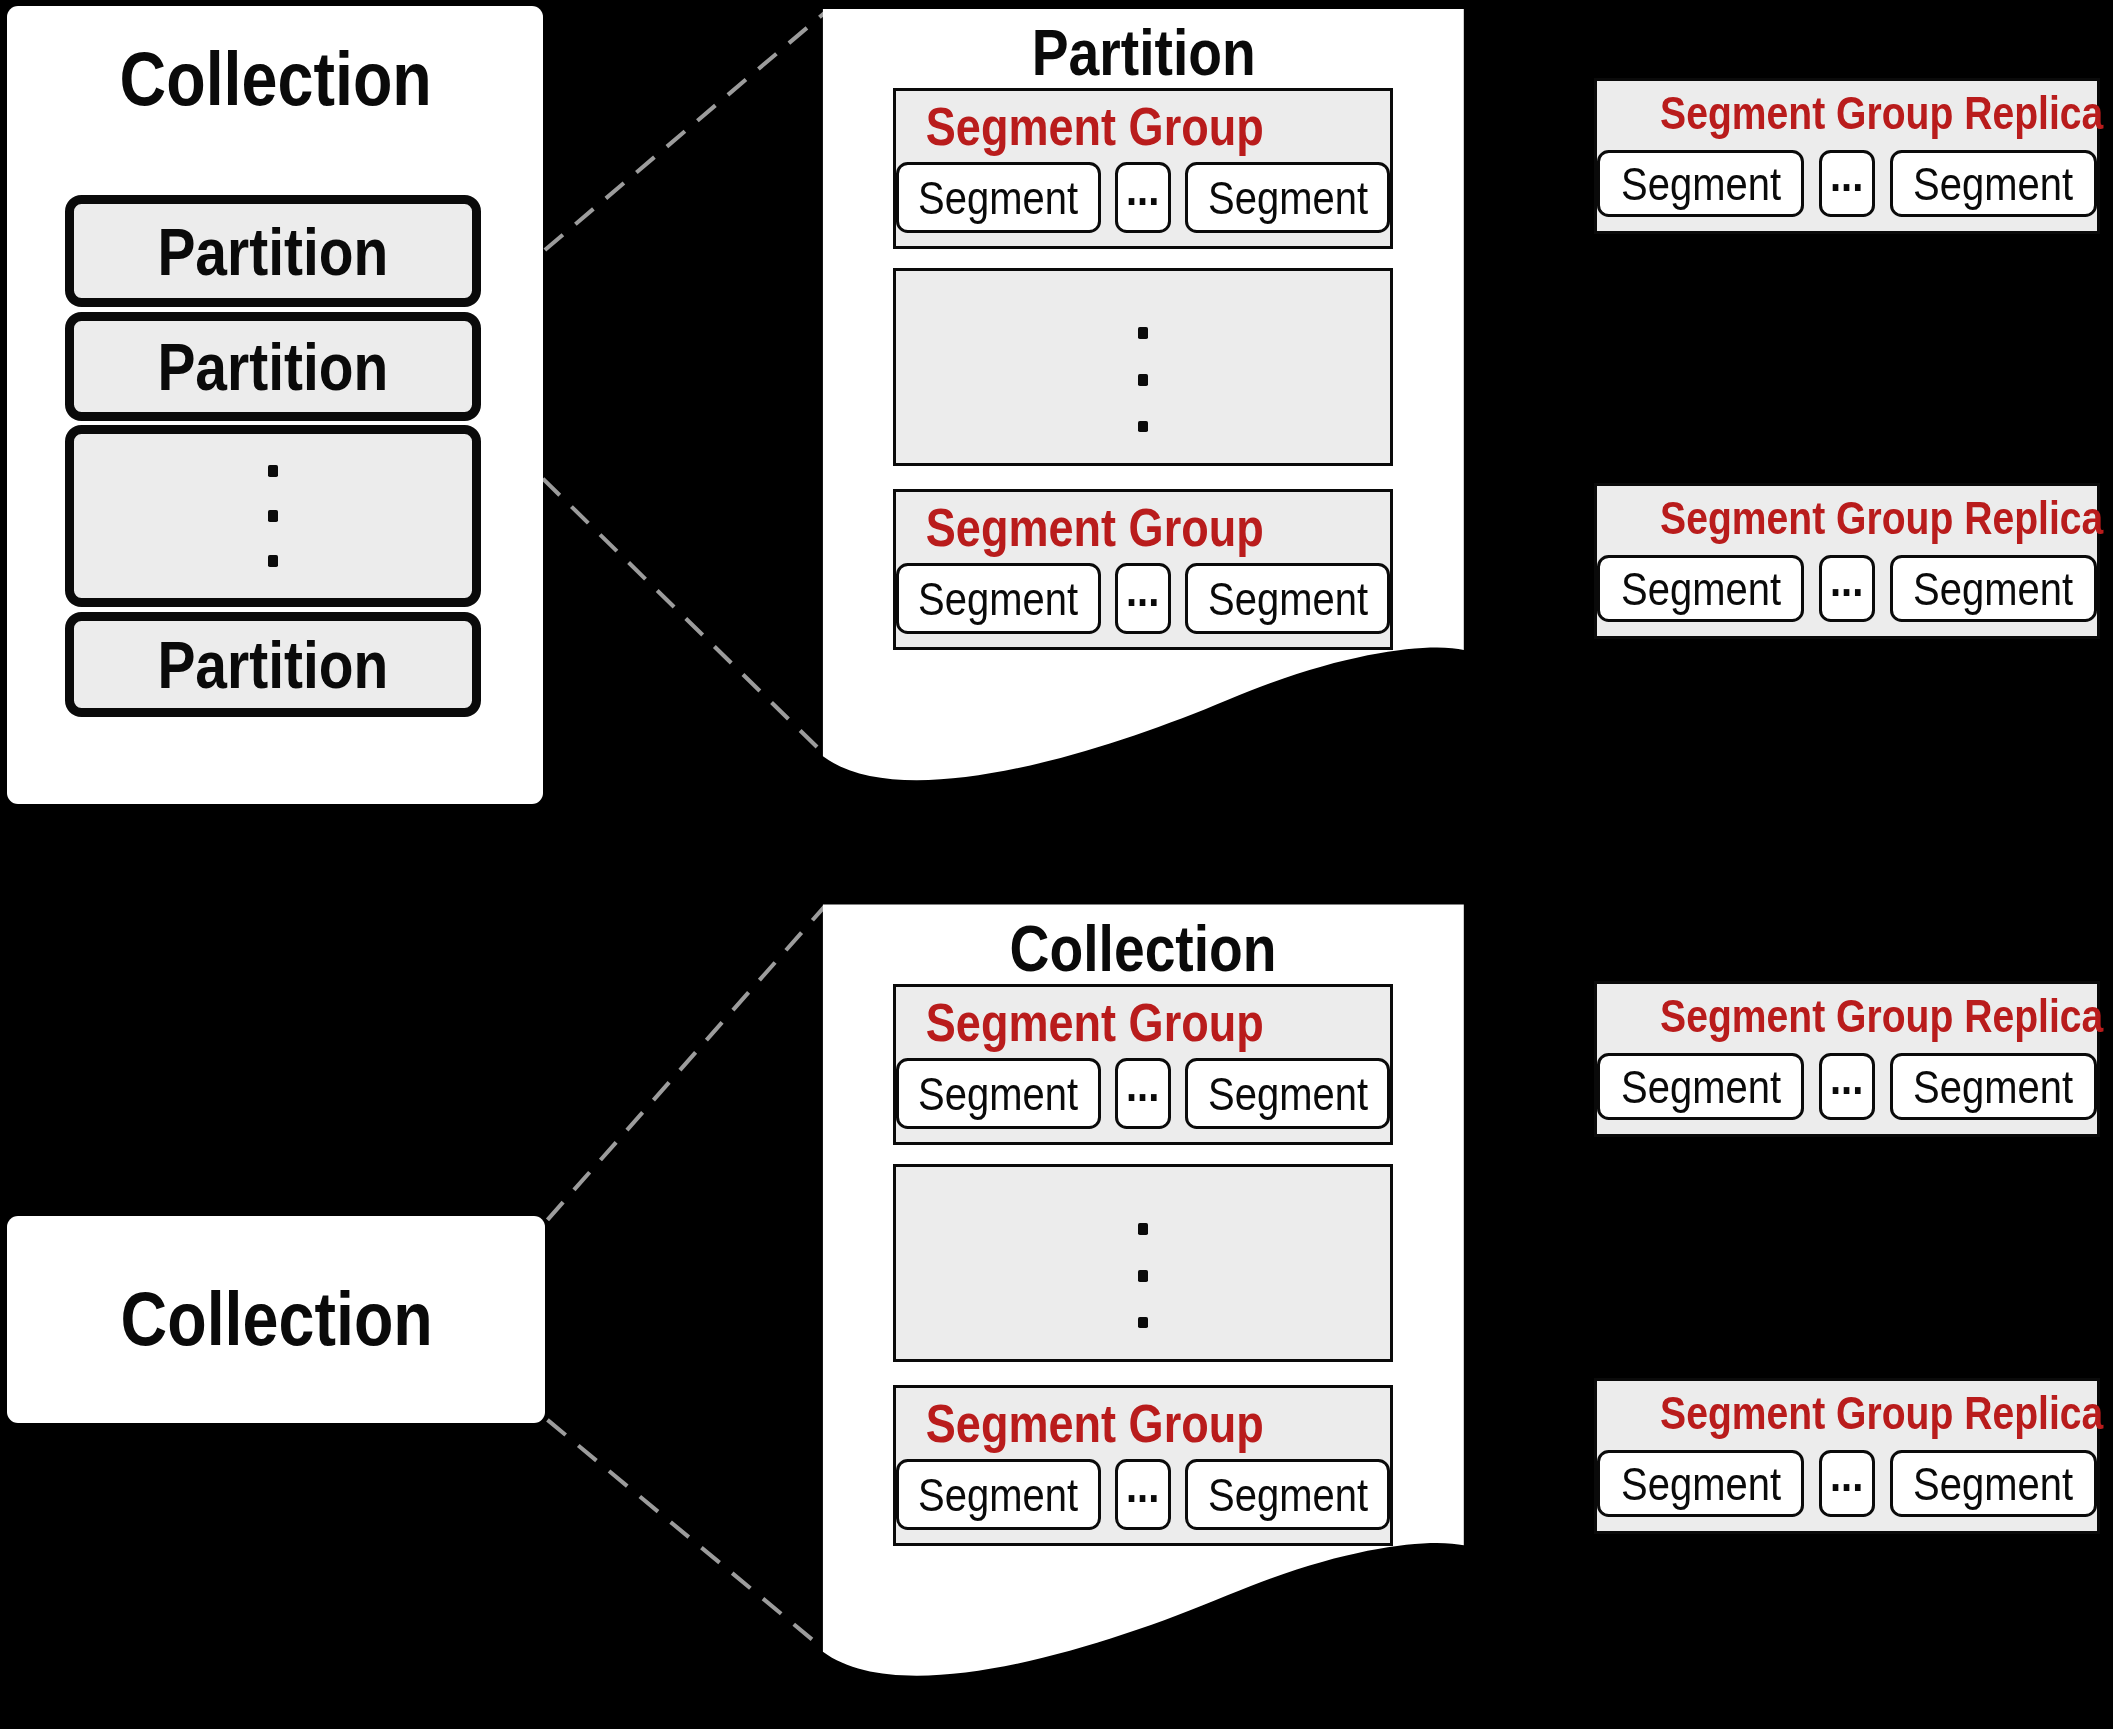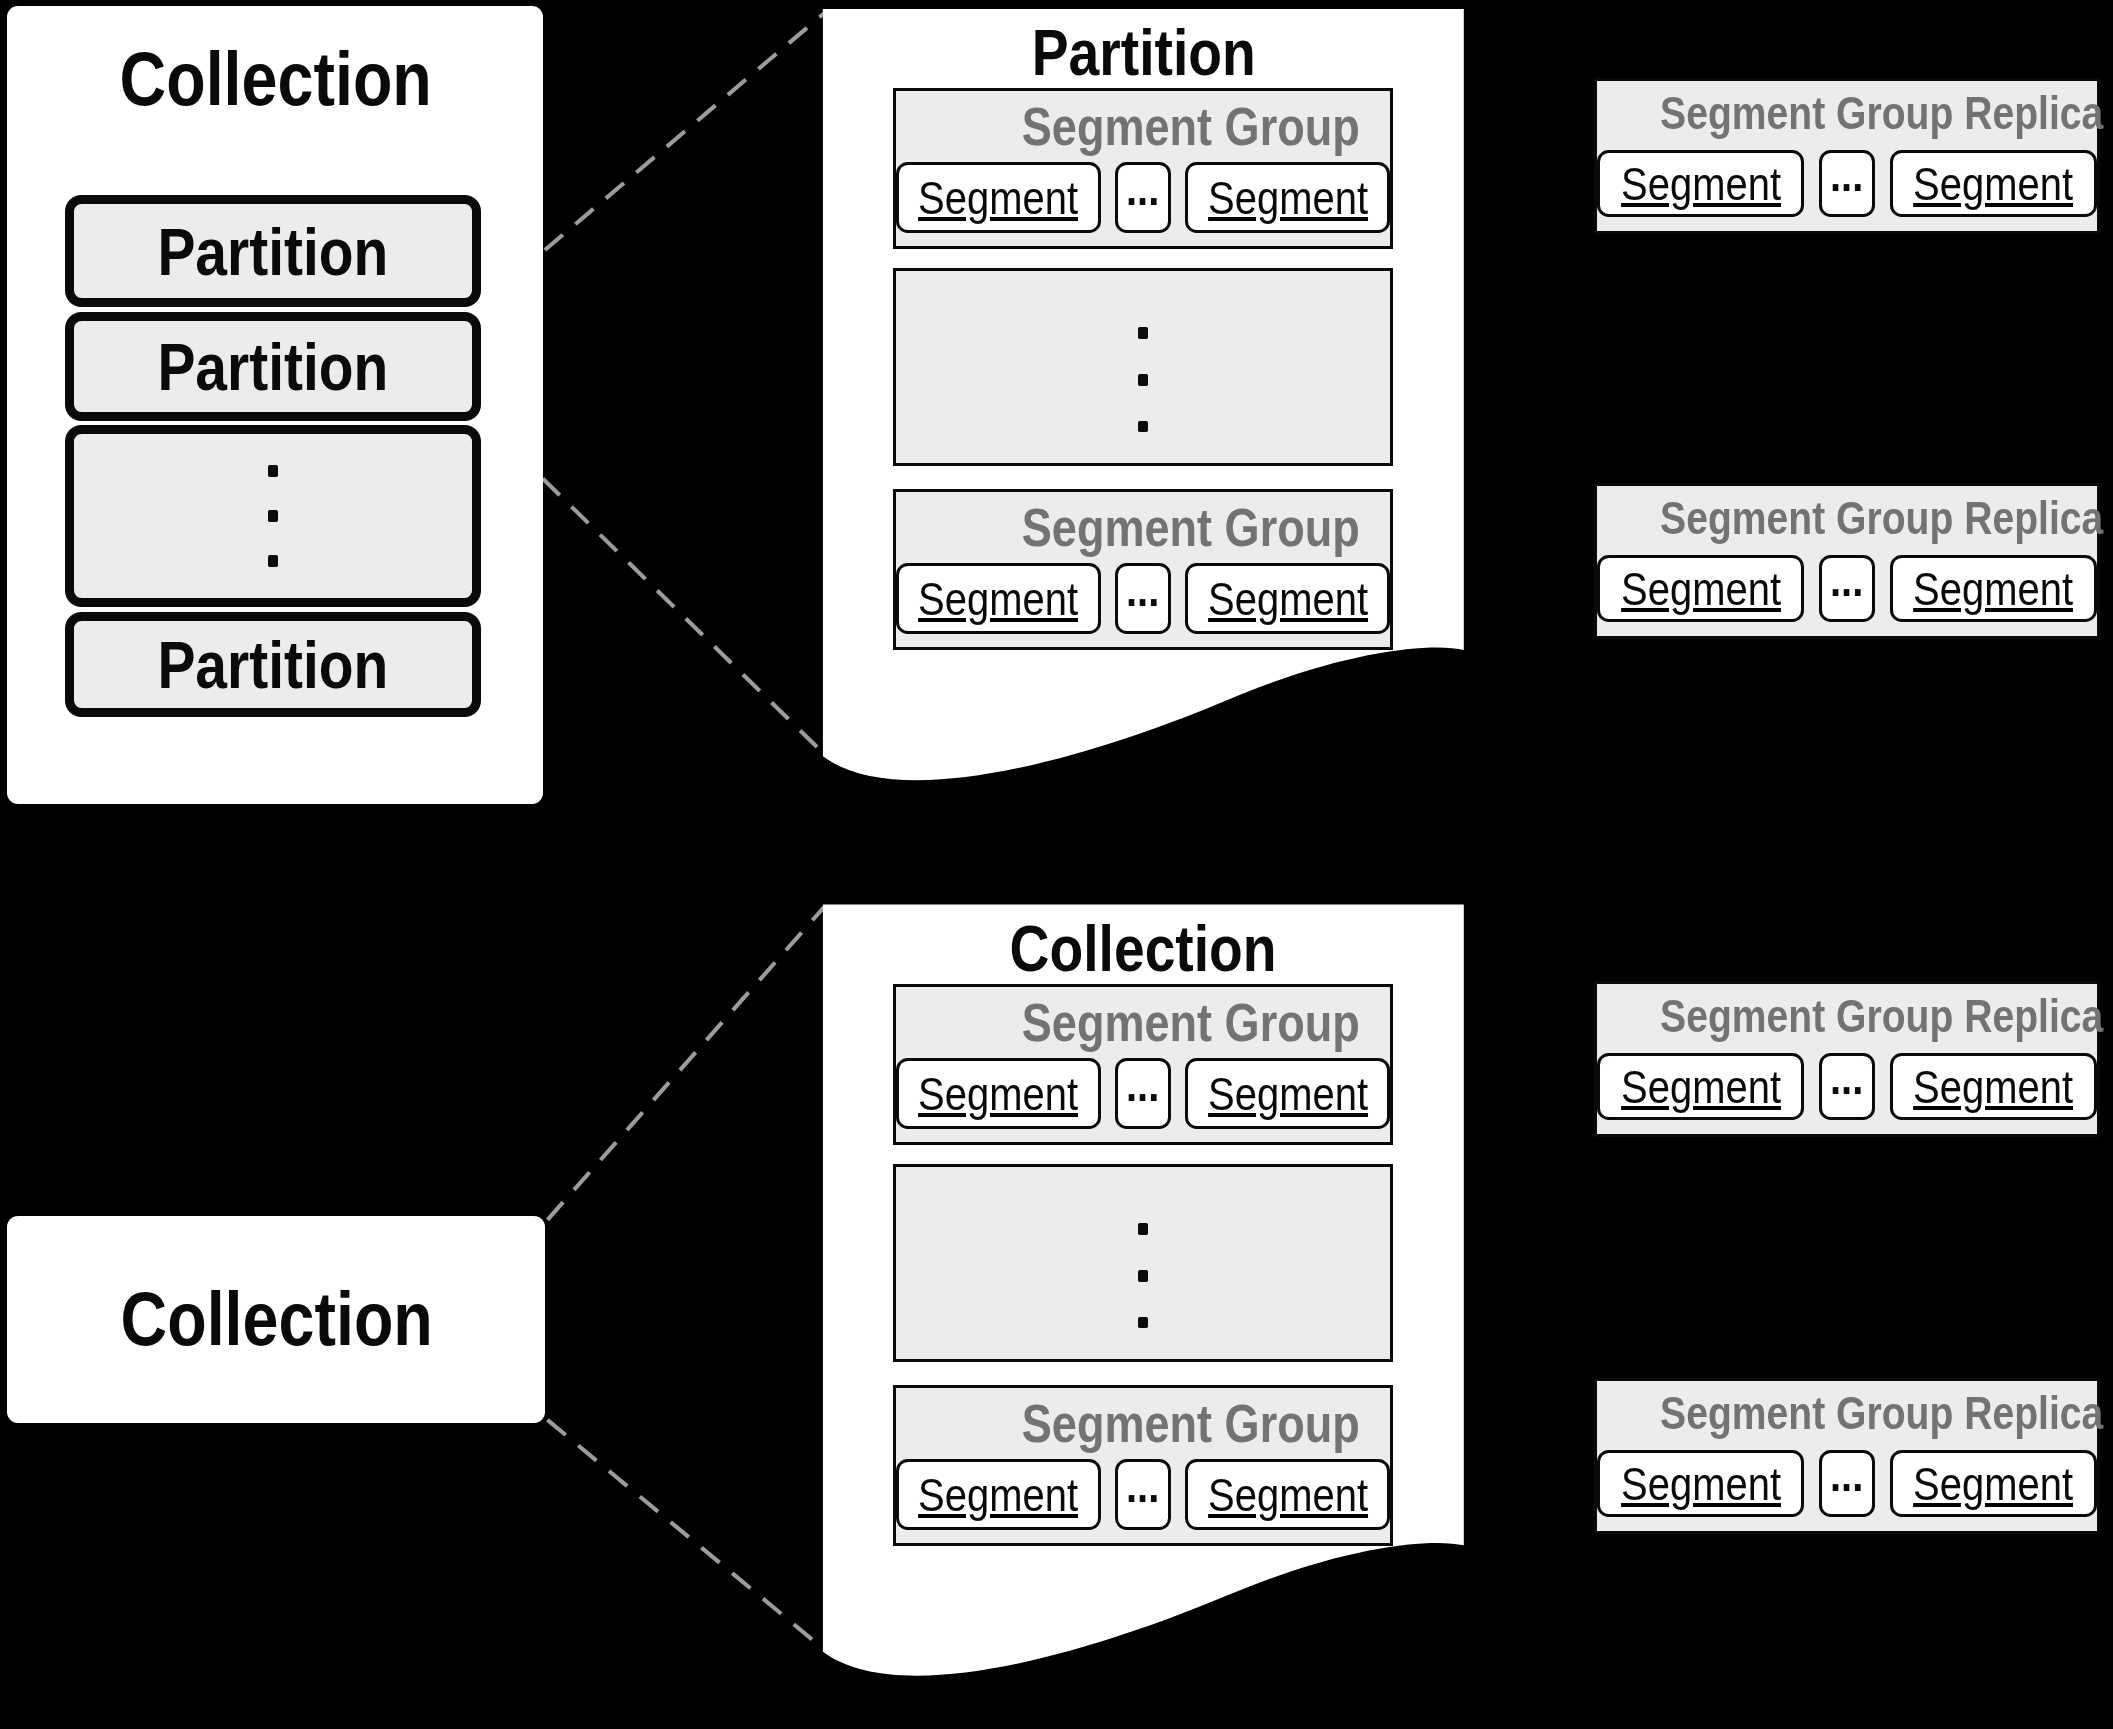--- a/index.html
+++ b/index.html
@@ -13,29 +13,29 @@
   .cond{display:inline-block;transform:scaleX(0.85);transform-origin:50% 50%;white-space:nowrap;}
 
   .prow{position:absolute;background:#ececec;border:9px solid #0a0a0a;border-radius:16.4px;
         display:flex;align-items:center;justify-content:center;box-sizing:border-box;z-index:2;}
   .prow-label{font-weight:bold;font-size:67px;color:#0a0a0a;line-height:1;}
 
   .doc-title{position:absolute;text-align:center;font-weight:bold;font-size:65px;
              color:#0a0a0a;line-height:1;z-index:2;}
 
   .sgbox{position:absolute;background:#ececec;border:3.6px solid #0a0a0a;box-sizing:border-box;z-index:2;}
-  .sg-title{position:absolute;left:0;right:0;top:9px;text-align:right;font-weight:bold;
-            font-size:53px;color:#737373;line-height:1;}
+  .sg-title{position:absolute;left:0;right:0;top:9px;text-align:left;font-weight:bold;
+            font-size:53px;color:#b91c1c;line-height:1;}
   .rep-title{font-size:46px;top:9px;margin-left:24px;}
   .sg-row{position:absolute;left:0;right:0;display:flex;justify-content:center;align-items:stretch;gap:14.5px;}
   .row-doc{top:71px;height:71px;}
   .row-rep{top:69px;height:67px;}
   .segchip{background:#fff;border:3.6px solid #0a0a0a;border-radius:11.8px;box-sizing:border-box;
            display:flex;align-items:center;justify-content:center;}
-  .seg-wide{width:227px;text-decoration:underline;}
+  .seg-wide{width:227px;}
   .seg-dots{width:61px;}
   .seg-label{font-size:47px;color:#0a0a0a;line-height:1;}
   .dots-label{font-weight:bold;font-size:47px;color:#0a0a0a;line-height:1;position:relative;top:-9px;}
 
   .vdots{position:absolute;display:flex;flex-direction:column;align-items:center;z-index:2;}
   .vdot{width:10px;height:11.8px;background:#0b0b0b;border-radius:1.8px;}
   .vgap36{gap:33px;} .vgap38{gap:35px;}
 </style>
 </head>
 <body>

